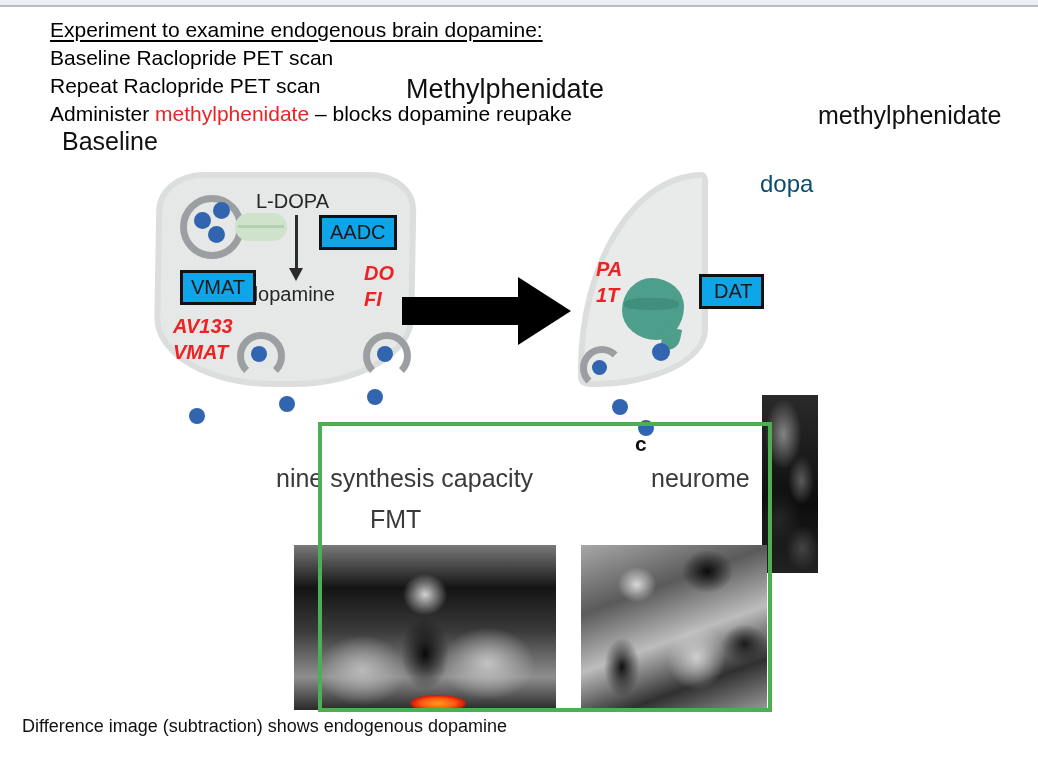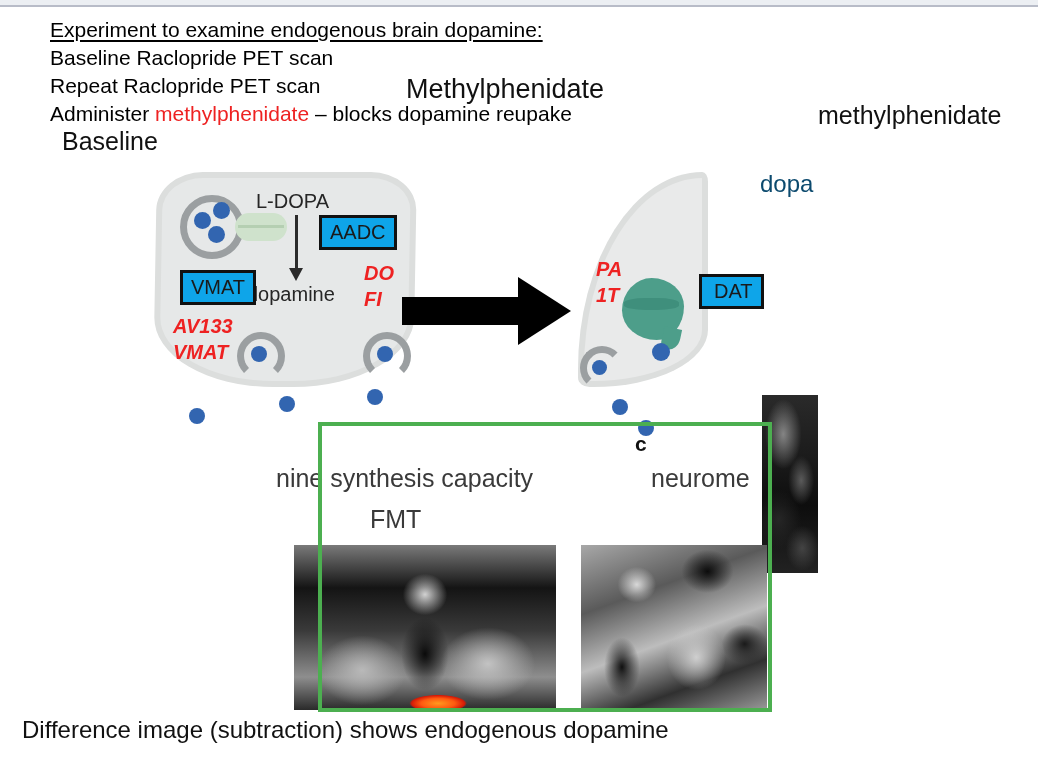--- a/index.html
+++ b/index.html
@@ -308,21 +308,21 @@
       radial-gradient(ellipse 40px 44px at 62% 68%, #cfcfcf, rgba(0,0,0,0) 74%),
       radial-gradient(ellipse 24px 40px at 22% 74%, #101010, rgba(0,0,0,0) 74%),
       radial-gradient(ellipse 30px 26px at 88% 60%, #1a1a1a, rgba(0,0,0,0) 76%),
       linear-gradient(160deg, #a8a8a8 0%, #5a5a5a 30%, #bdbdbd 55%, #303030 78%, #9a9a9a 100%);
   }
 
   
   .caption {
     position: absolute;
     left: 22px; top: 716px;
-    font-size: 24px;
+    font-size: 18px;
     color: #111111;
     white-space: nowrap;
   }
 </style>
 </head>
 <body>
 
 <div id="slide">
 
   <div class="top-strip"></div>

